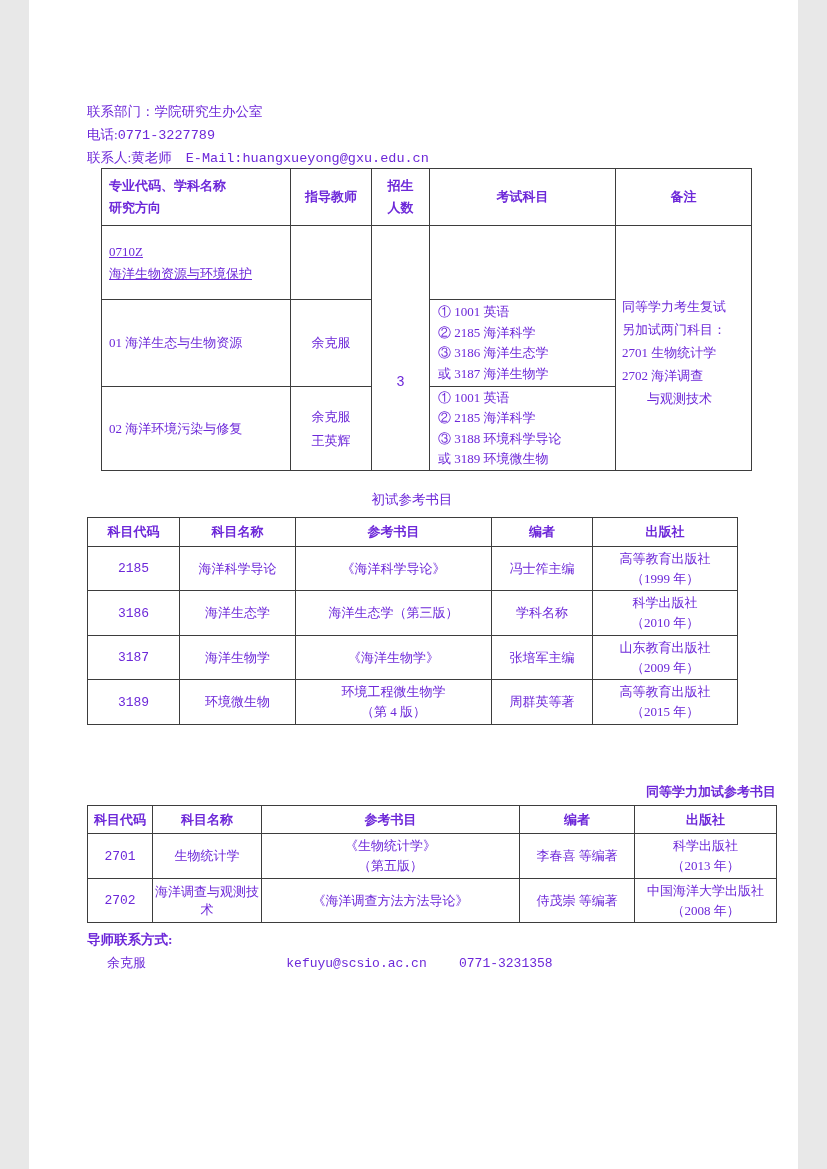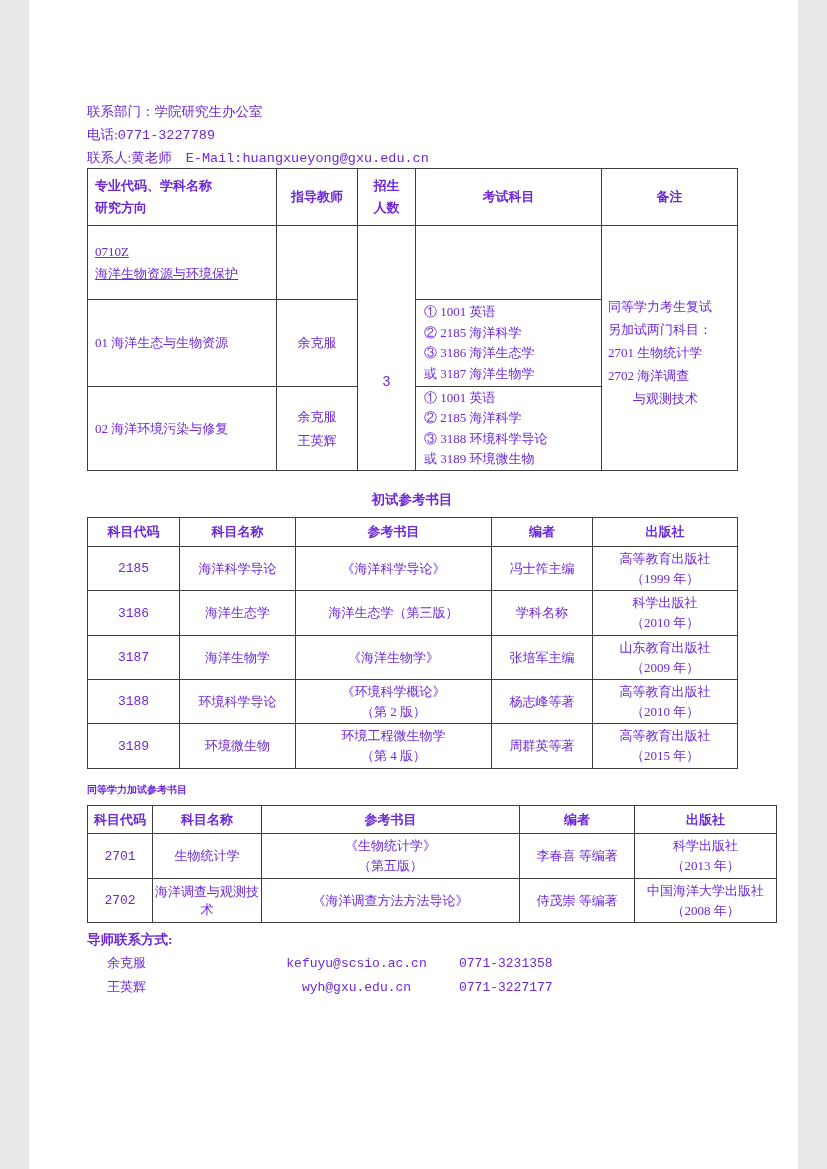--- a/index.html
+++ b/index.html
@@ -20,31 +20,31 @@
   
   table.doc { position:absolute; border-collapse:collapse; table-layout:fixed; }
   table.doc td, table.doc th { border:1px solid #3d3d3d; padding:0; overflow:hidden;
     font-size:13px; font-weight:normal; vertical-align:middle; text-align:center; }
   table.doc th { font-weight:bold; }
   .tl { text-align:left !important; padding-left:7px !important; padding-right:4px !important; }
   .lh20 { line-height:20px; }
   .lh22 { line-height:22px; }
 
   
-  .main-table { left:58px; top:168px; width:650px; }
+  .main-table { left:72px; top:168px; width:650px; }
   .main-table .enroll { vertical-align:top; padding-top:148px; font-size:14px; }
   .main-table .note { text-align:left; padding-left:6px; padding-top:8px; line-height:23px; }
   .main-table .note .indent { padding-left:25px; }
   .main-table .exam { text-align:left; padding-left:8px; line-height:20.5px; }
   .main-table .prog { line-height:22px;text-decoration:underline; }
   .main-table .advisors { line-height:24px; }
 
   
-  .sec-title1 { left:58px; top:491px; width:650px; text-align:center; font-size:13.5px; font-weight:bold; }
-  .sec-title2 { left:58px; top:783px; width:689px; text-align:left; font-size:10px; font-weight:bold; }
+  .sec-title1 { left:58px; top:491px; width:650px; text-align:center; font-size:13.5px; font-weight:normal; }
+  .sec-title2 { left:58px; top:783px; width:689px; text-align:right; font-size:13px; font-weight:bold; }
 
   
   .ref-table1 { left:58px; top:517px; width:650px; }
   .ref-table2 { left:58px; top:805px; width:689px; }
   .bk2:empty { display:none; }
 
   
   .advisor-title { left:58px; top:931px; font-size:13.5px; font-weight:bold; }
   .adv-row { left:78px; width:640px; line-height:15px; }
   .adv-row .nm { display:inline-block; width:147px; }
@@ -179,33 +179,20 @@
       <td class="lh20">
         <div>《海洋生物学》</div>
 
       </td>
       <td>张培军主编</td>
       <td class="lh20">
         <div>山东教育出版社</div>
         <div>（2009 年）</div>
       </td>
     </tr>
-    <tr style="height:44px">
-      <td class="mono">3188</td>
-      <td>环境科学导论</td>
-      <td class="lh20">
-        <div>《环境科学概论》</div>
-        <div class="bk2">（第 2 版）</div>
-      </td>
-      <td>杨志峰等著</td>
-      <td class="lh20">
-        <div>高等教育出版社</div>
-        <div>（2010 年）</div>
-      </td>
-    </tr>
     <tr style="height:45px">
       <td class="mono">3189</td>
       <td>环境微生物</td>
       <td class="lh20">
         <div>环境工程微生物学</div>
         <div class="bk2">（第 4 版）</div>
       </td>
       <td>周群英等著</td>
       <td class="lh20">
         <div>高等教育出版社</div>
@@ -260,17 +247,14 @@
       </td>
     </tr>
   </tbody>
     </table>
 
   <div class="abs advisor-title">导师联系方式:</div>
 
   <div class="abs adv-row" style="top:955px">
     <span class="nm">余克服</span><span class="em mono">kefuyu@scsio.ac.cn</span><span class="mono">0771-3231358</span>
   </div>
-  <div class="abs adv-row" style="top:979px">
-    <span class="nm">王英辉</span><span class="em mono">wyh@gxu.edu.cn</span><span class="mono">0771-3227177</span>
-  </div>
 
 </div>
 
 </body></html>

